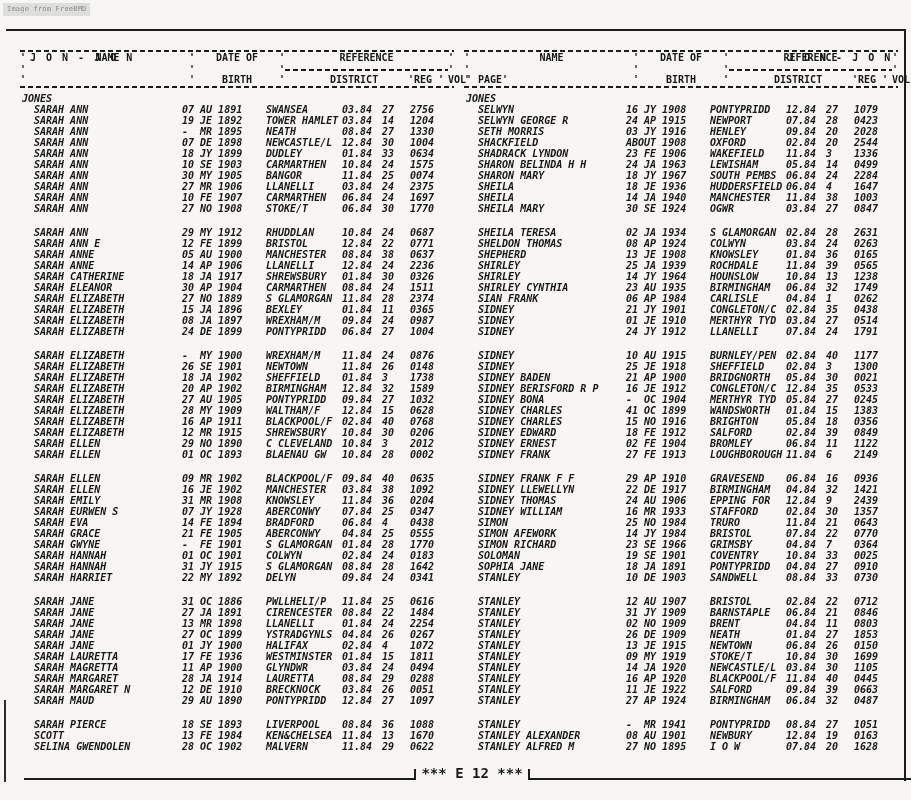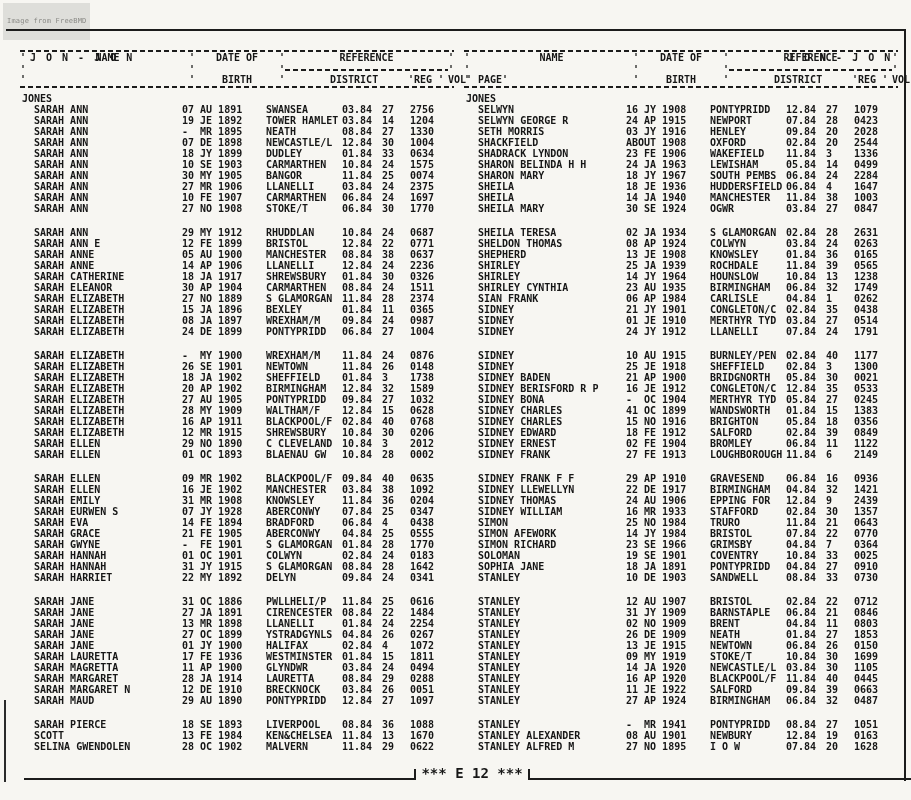--- a/index.html
+++ b/index.html
@@ -8,21 +8,21 @@
     background:#f7f6f2;
     background-image:
       radial-gradient(circle at 20% 30%, rgba(120,120,110,0.05) 0 2px, transparent 3px),
       radial-gradient(circle at 70% 60%, rgba(120,120,110,0.04) 0 2px, transparent 3px);
     font-family:"DejaVu Sans Mono", monospace;
     color:#161616; font-weight:bold;
   }
   .watermark{
     position:absolute; top:3px; left:3px;
     font-size:7px; line-height:9px; font-weight:normal;
-    color:#8a8a86; background:#dededa; padding:14px 4px;
+    color:#8a8a86; background:#dededa; padding:2px 4px;
     letter-spacing:0.2px;
   }
   .top-rule{position:absolute; top:29px; left:6px; width:900px; height:2px; background:#1c1c1c;}
   .right-rule{position:absolute; top:29px; left:904px; width:2px; height:752px; background:#1c1c1c;}
   .left-rule{position:absolute; top:700px; left:4px; width:2px; height:82px; background:#2a2a2a;}
   .header-row{position:absolute; top:52px; left:0; width:100%; height:12px; font-size:10px; line-height:12px;}
   .hdr-left{position:absolute; left:30px; letter-spacing:2px; white-space:pre;}
   .hdr-title{position:absolute; left:128px; white-space:pre;}
   .hdr-right{position:absolute; left:788px; letter-spacing:2px; white-space:pre;}
 
@@ -34,21 +34,21 @@
 
   .hbox{margin-bottom:5px;}
   .hrow{display:grid; grid-template-columns:6px 163px 6px 84px 6px 1fr 6px; height:12px; font-size:10px; line-height:12px; align-items:center;}
   .hrow.r2{height:10px;}
   .tick{text-align:center; font-size:10px;}
   .hc{text-align:center; white-space:pre;}
   .refline{align-self:center;}
   .sub{display:grid; grid-template-columns:78px 40px 30px 1fr; white-space:pre;}
   .sub span{white-space:pre;padding-left:45px;}
 
-  .rows{margin-top:1px;}
+  .rows{margin-top:1px;font-style:italic;}
   .srow{font-size:10px; line-height:11px; white-space:pre; padding-left:2px;}
   .block{margin-bottom:13px;}
   .block:last-child{margin-bottom:0;}
   .trow{display:grid; grid-template-columns:14px 148px 84px 76px 40px 28px 1fr; font-size:10px; line-height:11px;}
   .trow span{white-space:pre; overflow:visible;}
 
   .footer{
     position:absolute; left:24px; top:768px; width:896px;
     display:flex; align-items:flex-end; font-size:14px; line-height:12px;
   }

